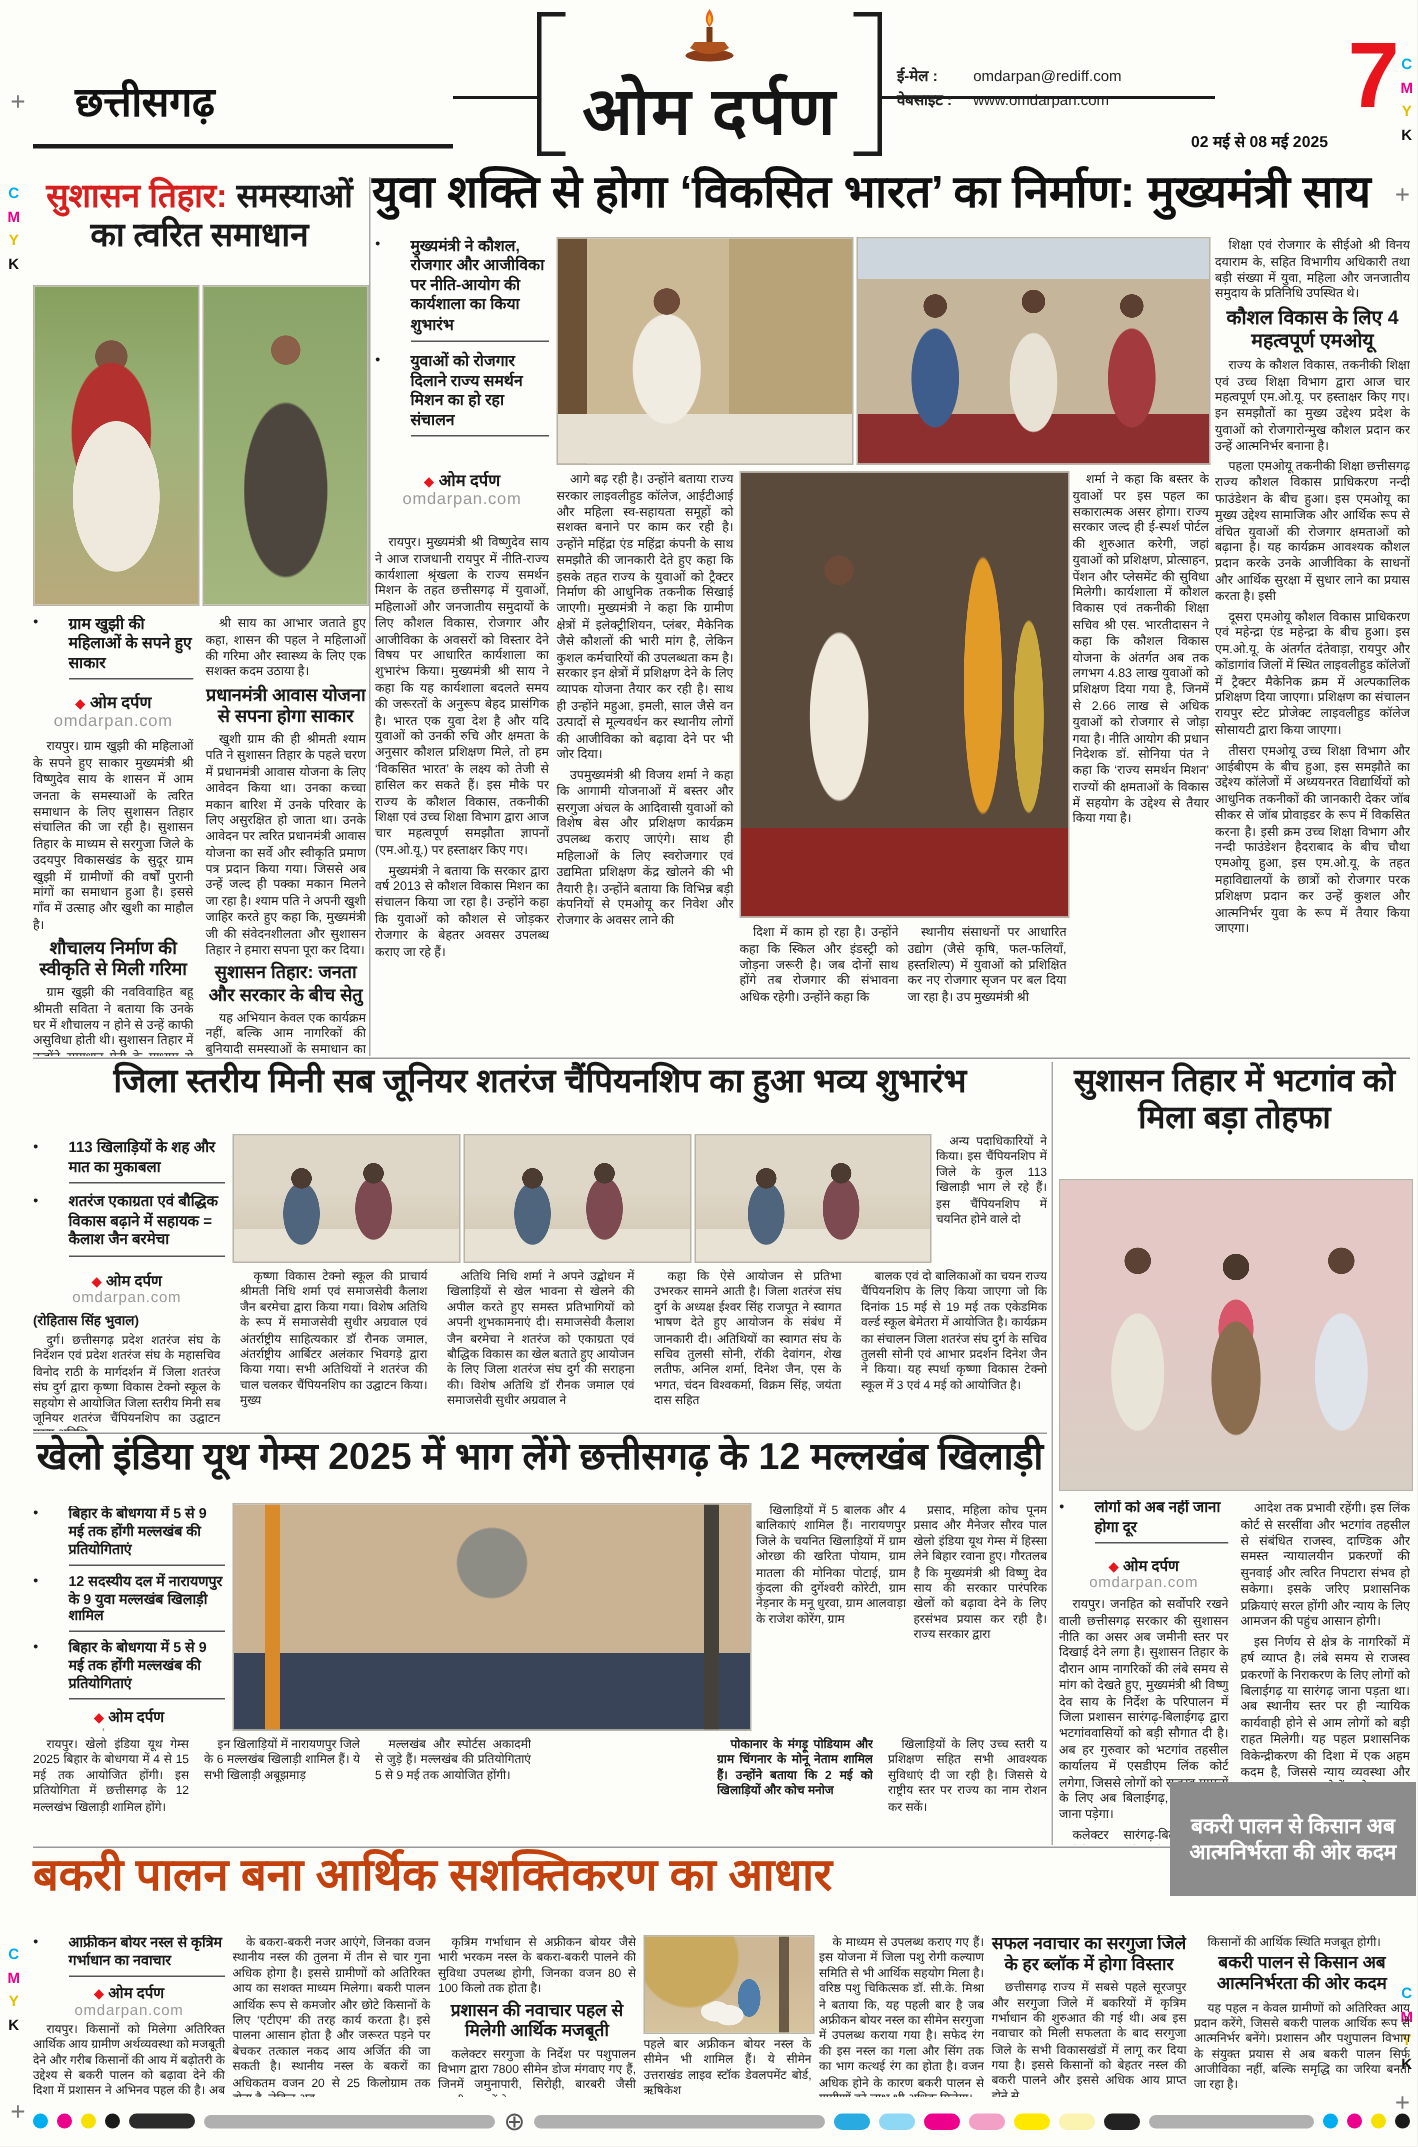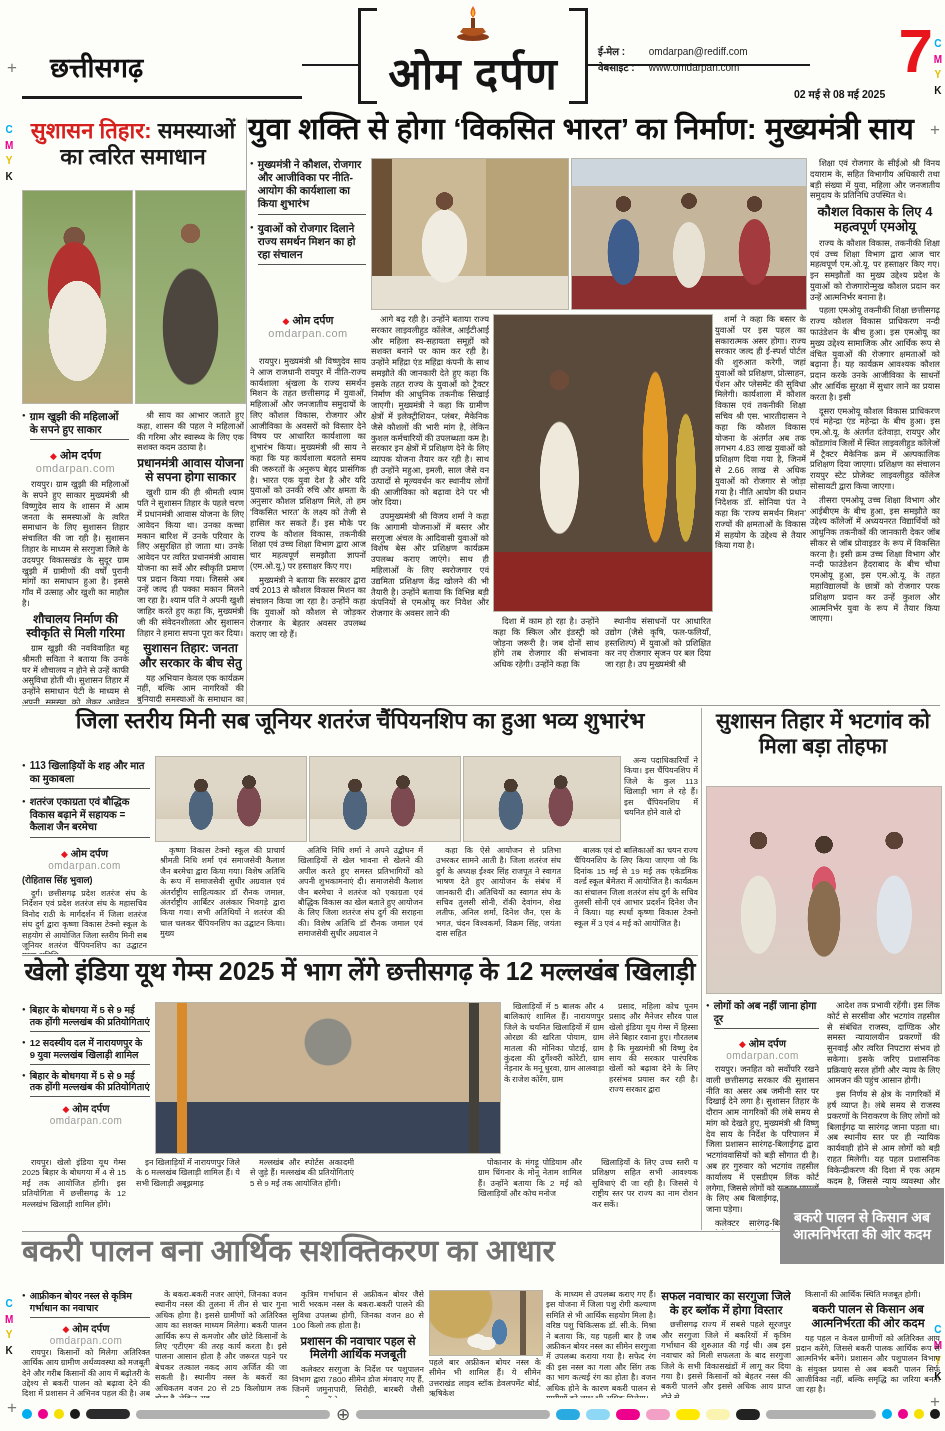--- a/index.html
+++ b/index.html
@@ -24,21 +24,21 @@
   
   .cmyk{position:absolute;font-size:10px;font-weight:bold;line-height:1.55;text-align:center;}
   .cmyk .c{color:#00aeef;display:block;} .cmyk .m{color:#ec008c;display:block;}
   .cmyk .y{color:#e3c000;display:block;} .cmyk .k{color:#111;display:block;}
   .xhair{position:absolute;font-size:17px;color:#777;font-weight:normal;}
   
   .rule-v{position:absolute;background:#a9a9a9;}
   .rule-h{position:absolute;background:#999;}
   .bp{font-size:8.3px;line-height:1.3;text-align:justify;margin:0 0 3px 0;text-indent:9px;}
   .subhead{font-size:12px;font-weight:bold;text-align:center;line-height:1.18;margin:3px 0;}
-  .bullet{display:flex;gap:4px;font-size:10.5px;font-weight:bold;line-height:1.25;margin-bottom:7px;}
+  .bullet{display:flex;gap:20px;font-size:10.5px;font-weight:bold;line-height:1.25;margin-bottom:7px;}
   .bullet .bm{font-size:6px;line-height:1.9;}
   .bullet .btxt{border-bottom:1px solid #555;padding-bottom:3px;flex:1;}
   .byline{text-align:center;margin:2px 0 5px 0;}
   .byline .bn{font-size:11px;font-weight:bold;}
   .byline .dia{color:#e8151d;font-size:9px;}
   .byline .bs{font-size:11px;color:#9a9a9a;letter-spacing:.5px;}
   .reporter{font-size:9px;font-weight:bold;text-align:left;margin:1px 0 3px 0;}
   .clip{overflow:hidden;}
   .ph{position:absolute;border:0.5px solid #b9b4a8;}
   
@@ -52,21 +52,21 @@
   .art-chess{position:absolute;left:22px;top:708px;width:676px;height:246px;}
   .chess-h{font-size:22px;font-weight:bold;text-align:center;line-height:1.15;}
   
   .art-bhat{position:absolute;left:706px;top:708px;width:234px;height:522px;}
   .bhat-h{font-size:21px;font-weight:bold;text-align:center;line-height:1.2;}
   
   .art-khelo{position:absolute;left:22px;top:958px;width:676px;height:272px;}
   .khelo-h{font-size:25px;font-weight:bold;text-align:center;line-height:1.1;}
   
   .art-bakri{position:absolute;left:22px;top:1234px;width:918px;height:164px;}
-  .bakri-h{position:absolute;left:0;top:0;width:745px;font-size:30px;font-weight:bold;line-height:1.1;color:#737373;}
+  .bakri-h{position:absolute;left:0;top:0;width:745px;font-size:30px;font-weight:bold;line-height:1.1;color:#c2410c;}
   .graybox{position:absolute;left:758px;top:-46px;width:160px;height:72px;background:#8c8c8c;color:#fff;
            font-size:14px;font-weight:bold;text-align:center;line-height:1.25;display:flex;align-items:center;justify-content:center;padding:2px;}
   
   .ph-doc{background:
     radial-gradient(ellipse 30px 52px at 50% 66%, #efe9dd 96%, transparent 97%),
     radial-gradient(ellipse 42px 74px at 47% 46%, #b3322f 62%, transparent 64%),
     radial-gradient(circle 11px at 47% 22%, #7a5440 96%, transparent),
     linear-gradient(180deg,#86a05f,#9db37a 45%,#b9a97b);}
   .ph-shawl{background:
     radial-gradient(circle 10px at 50% 20%, #8a6148 96%, transparent),
@@ -359,21 +359,21 @@
     <div class="abs clip" style="left:0;top:200px;width:104px;height:72px;">
       <p class="bp" style="font-size:8px;">रायपुर। खेलो इंडिया यूथ गेम्स 2025 बिहार के बोधगया में 4 से 15 मई तक आयोजित होंगी। इस प्रतियोगिता में छत्तीसगढ़ के 12 मल्लखंभ खिलाड़ी शामिल होंगे।</p>
     </div>
     <div class="abs clip" style="left:114px;top:200px;width:104px;height:72px;">
       <p class="bp" style="font-size:8px;">इन खिलाड़ियों में नारायणपुर जिले के 6 मल्लखंब खिलाड़ी शामिल हैं। ये सभी खिलाड़ी अबूझमाड़</p>
     </div>
     <div class="abs clip" style="left:228px;top:200px;width:104px;height:72px;">
       <p class="bp" style="font-size:8px;">मल्लखंब और स्पोर्टस अकादमी से जुड़े हैं। मल्लखंब की प्रतियोगिताएं 5 से 9 मई तक आयोजित होंगी।</p>
     </div>
     <div class="abs clip" style="left:456px;top:200px;width:104px;height:72px;">
-      <p class="bp" style="font-size:8px;">पोकानार के मंगड़ू पोडियाम और ग्राम चिंगनार के मोनू नेताम शामिल हैं। उन्होंने बताया कि 2 मई को खिलाड़ियों और कोच मनोज</p>
+      <p class="bp" style="font-size:8px;font-weight:bold;">पोकानार के मंगड़ू पोडियाम और ग्राम चिंगनार के मोनू नेताम शामिल हैं। उन्होंने बताया कि 2 मई को खिलाड़ियों और कोच मनोज</p>
     </div>
     <div class="abs clip" style="left:570px;top:200px;width:106px;height:72px;">
       <p class="bp" style="font-size:8px;">खिलाड़ियों के लिए उच्च स्तरी य प्रशिक्षण सहित सभी आवश्यक सुविधाएं दी जा रही है। जिससे ये राष्ट्रीय स्तर पर राज्य का नाम रोशन कर सकें।</p>
     </div>
   </div>
 
   <div class="art-bakri">
     <div class="bakri-h">बकरी पालन बना आर्थिक सशक्तिकरण का आधार</div>
     <div class="graybox">बकरी पालन से किसान अब आत्मनिर्भरता की ओर कदम</div>
     <div class="abs clip" style="left:0;top:56px;width:128px;height:108px;">

